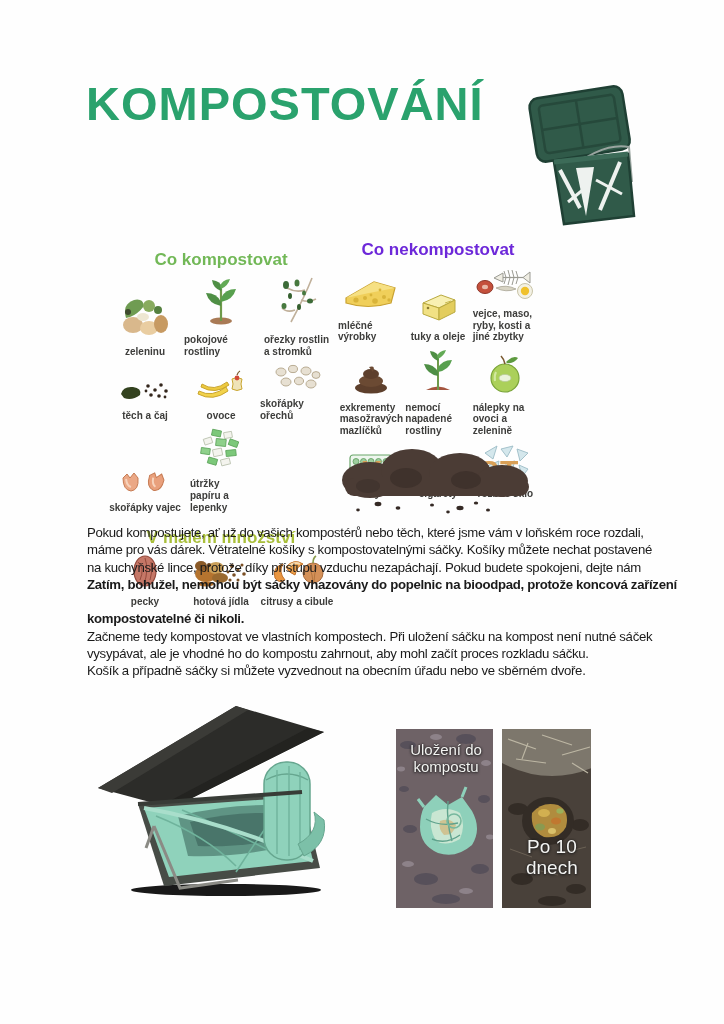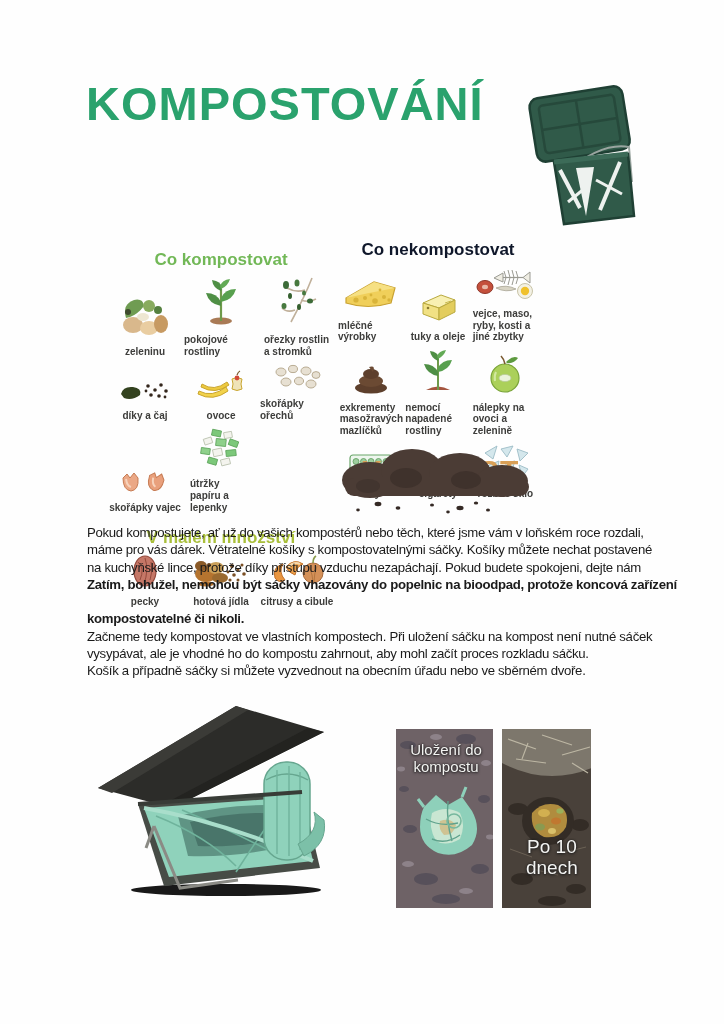--- a/index.html
+++ b/index.html
@@ -13,21 +13,21 @@
     position:absolute;left:86px;top:76px;
     font-size:47px;font-weight:700;letter-spacing:1px;color:#2aa26d;
   }
   .top-basket{position:absolute;left:524px;top:84px;width:124px;height:146px;}
   
   .infog{position:absolute;left:108px;top:240px;width:430px;}
   .col-left{position:absolute;left:0;top:10px;width:226px;}
   .col-right{position:absolute;left:230px;top:0;width:200px;}
   .ig-header{font-size:17px;font-weight:800;text-align:center;margin-bottom:6px;}
   .hdr-green{color:#72b857;}
-  .hdr-salmon{color:#0f172a;}
+  .hdr-salmon{color:#6d28d9;}
   .hdr-lime{color:#a9bf3b;margin-top:10px;}
   .grid3{display:grid;grid-template-columns:repeat(3,1fr);column-gap:2px;}
   .cell{display:flex;flex-direction:column;align-items:center;justify-content:flex-end;margin-bottom:5px;}
   .ic{display:flex;align-items:flex-end;justify-content:center;}
   .lb{
     text-align:left;font-weight:bold;font-size:10px;line-height:1.16;
     color:#3d3d3b;max-width:84px;margin-top:8px;
   }
   .lb.w66{max-width:66px;}
   .lb.w62{max-width:62px;}
@@ -145,21 +145,21 @@
                   <circle cx="37" cy="10" r="1.8"></circle>
                 <circle cx="43" cy="5" r="1.8"></circle>
                   <circle cx="33" cy="15" r="1.8"></circle>
                 <circle cx="41" cy="16" r="1.8"></circle>
                   <circle cx="48" cy="11" r="1.8"></circle>
                 <circle cx="28" cy="11" r="1.4"></circle>
                   <circle cx="47" cy="17" r="1.4"></circle>
               </g>
             </svg>
           </div>
-          <div class="lb">díky a čaj</div>
+          <div class="lb">těch a čaj</div>
         </div>
 
         <div class="cell">
           <div class="ic" style="height:32px">
             <svg width="54" height="32" viewBox="0 0 54 32">
               <path d="M5 21 Q18 28 32 17 L34 21 Q19 32 4 24 Z" fill="#f2d24b" stroke="#c9a52e" stroke-width="1"></path>
               <path d="M8 14 Q20 22 33 12 L35 15 Q21 25 7 17 Z" fill="#edc93e" stroke="#c9a52e" stroke-width="1"></path>
               <path d="M38 9 Q43 6 48 9 Q46 14 48 19 Q43 22 38 19 Q40 14 38 9 Z" fill="#efe3b8" stroke="#c9a52e" stroke-width="1"></path>
               <circle cx="43" cy="8" r="2.4" fill="#d24a38"></circle>
               <path d="M43 5 Q44 2 46 1" stroke="#7a5a2e" stroke-width="1.2" fill="none"></path>

